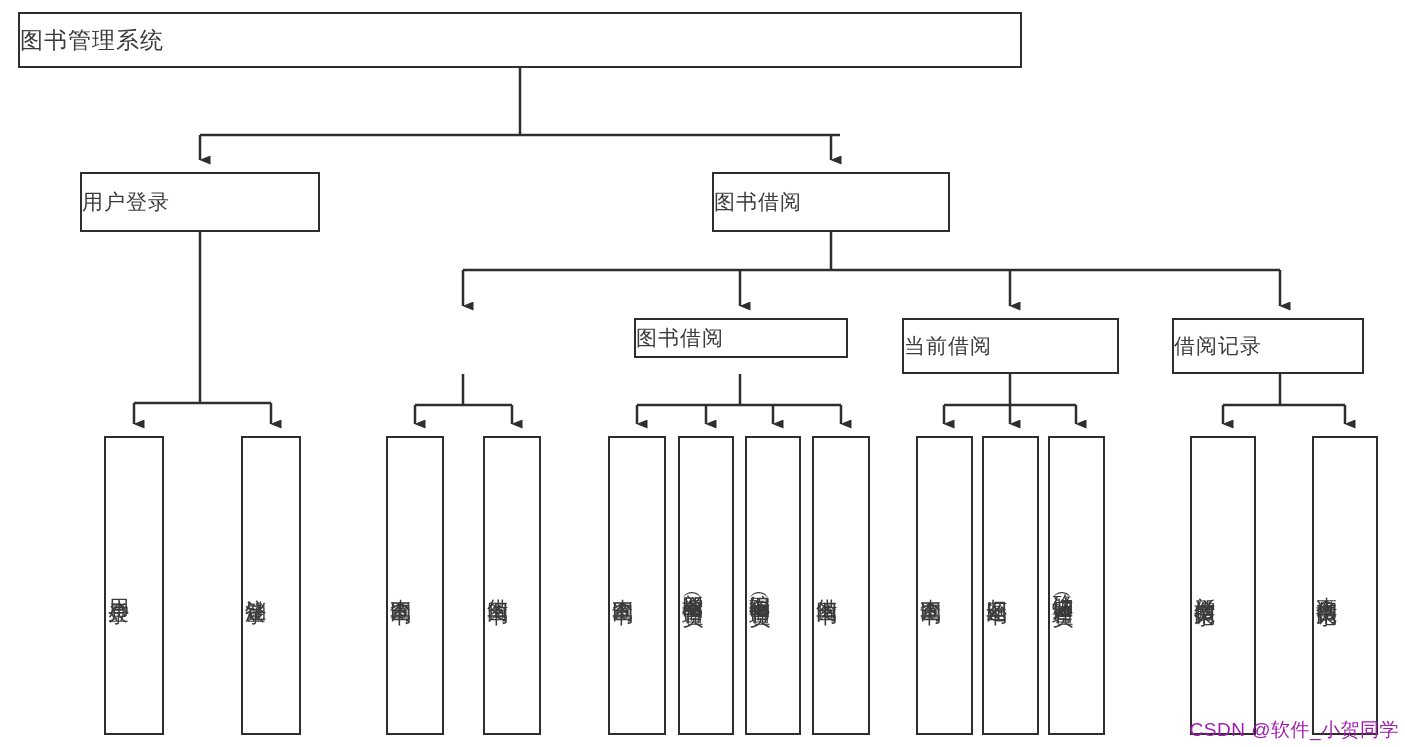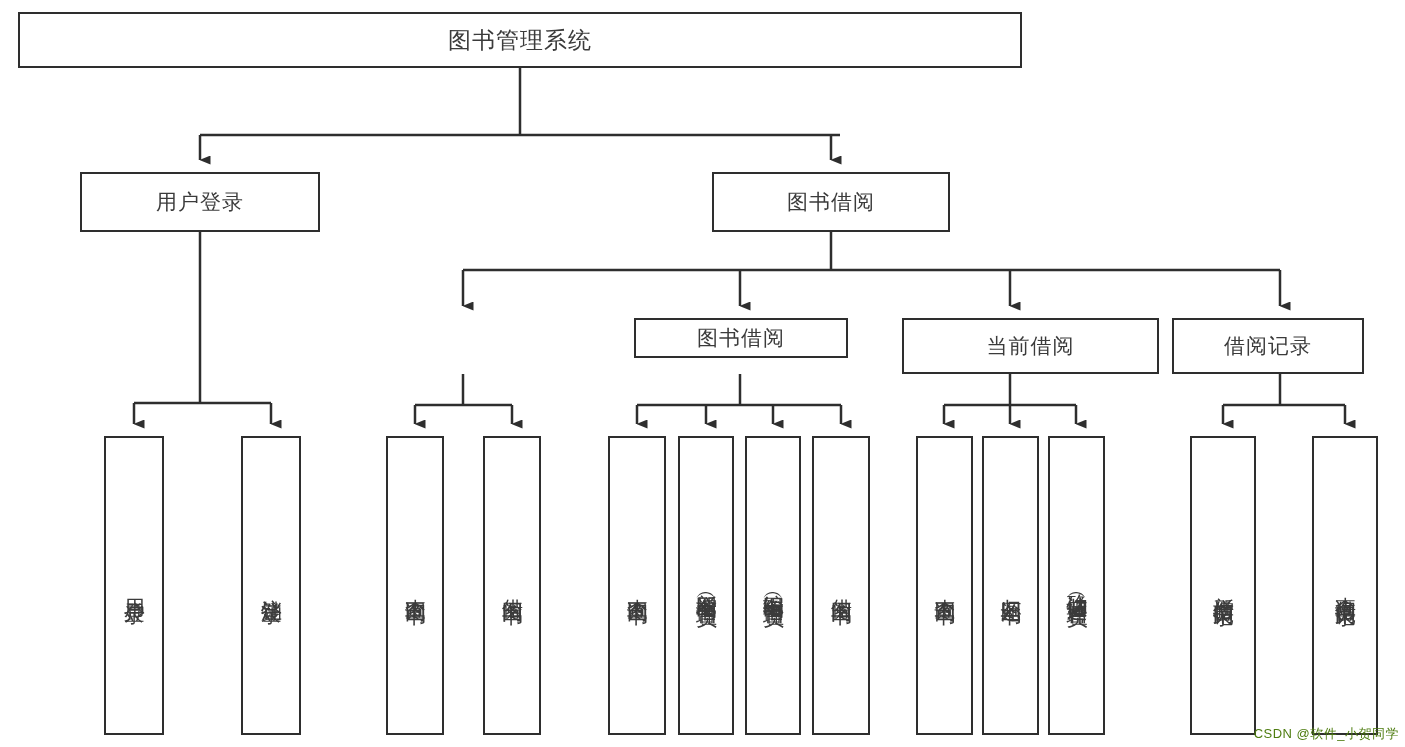--- a/index.html
+++ b/index.html
@@ -25,21 +25,20 @@
     width: 1405px;
     height: 747px;
   }
   .node {
     position: absolute;
     box-sizing: border-box;
     background: #ffffff;
     border: 2.5px solid #2e2e2e;
     display: flex;
     align-items: center;
-    justify-content: center;
     color: #3b3b3b;
     z-index: 2;
   }
   .node.root-node {
     font-size: 23px;
     letter-spacing: 1px;
   }
   .node.branch-node {
     font-size: 21px;
     letter-spacing: 1px;
@@ -53,22 +52,22 @@
     -webkit-text-orientation: upright;
     line-height: 1.18;
     letter-spacing: 2px;
     white-space: nowrap;
     text-align: center;
   }
   .watermark {
     position: absolute;
     right: 6px;
     bottom: 4px;
-    font-size: 13px;
-    color: #4d7c0f;
+    font-size: 19px;
+    color: #a21caf;
     z-index: 5;
     white-space: nowrap;
     letter-spacing: 0.5px;
   }
 </style>
 </head>
 <body>
 
 <div id="diagram-root">
 
@@ -132,21 +131,21 @@
 
   <div class="node branch-node" style="left:712px; top:172px; width:238px; height:60px;">
     <span>图书借阅</span>
   </div>
 
 
   <div class="node branch-node" style="left:634px; top:318px; width:214px; height:40px;">
     <span>图书借阅</span>
   </div>
 
-  <div class="node branch-node" style="left:902px; top:318px; width:257px; height:56px;">
+  <div class="node branch-node" style="left:902px; top:318px; width:217px; height:56px;">
     <span>当前借阅</span>
   </div>
 
   <div class="node branch-node" style="left:1172px; top:318px; width:192px; height:56px;">
     <span>借阅记录</span>
   </div>
 
   <div class="node leaf-node" style="left:104px; top:436px; width:60px; height:299px;">
     <span class="vlabel">用户登录</span>
   </div>

